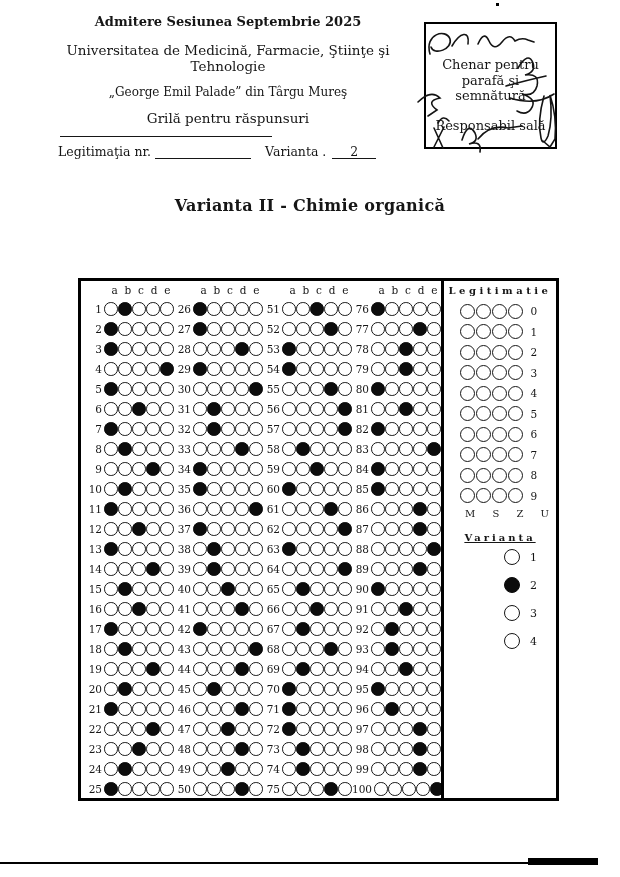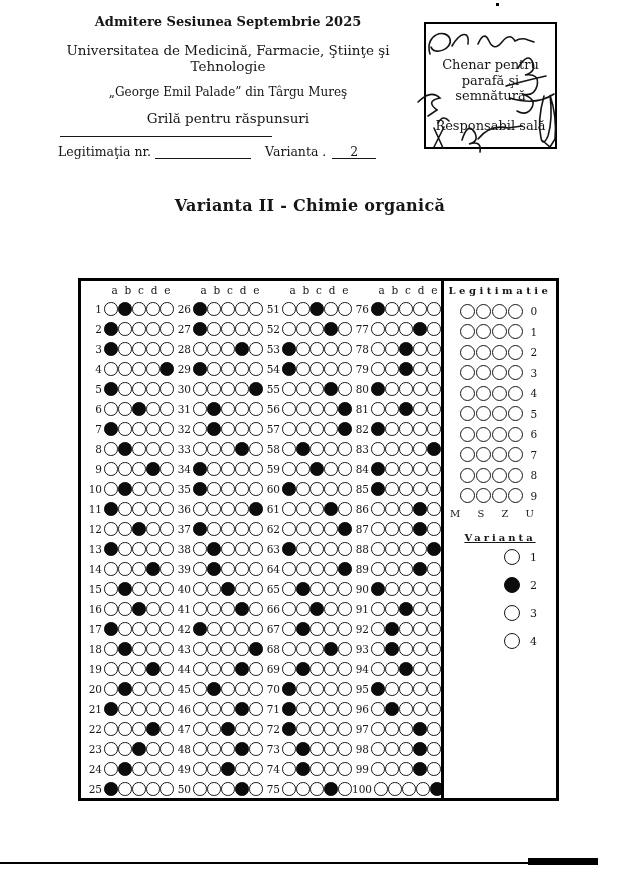--- a/index.html
+++ b/index.html
@@ -43,21 +43,21 @@
     box-sizing:border-box;background:#fff;margin-right:.5px;flex:none;}
   .bub.filled{background:#0c0c0c;border-color:#0c0c0c;}
   
   .legit-panel{width:118px;border-left:3px solid #000;box-sizing:border-box;padding-top:4px;}
   .legit-title{font-size:10px;font-weight:bold;letter-spacing:3.5px;text-align:center;
     height:16px;white-space:nowrap;}
   .legrow{display:flex;align-items:center;justify-content:center;height:20.5px;}
   .bub15{width:15px;height:15px;border:1.4px solid #161616;border-radius:50%;
     box-sizing:border-box;background:#fff;margin-right:1px;flex:none;}
   .legdigit{width:10px;margin-left:7px;font-size:10.5px;text-align:left;}
-  .mszu{text-align:left;letter-spacing:7px;font-size:10px;margin-top:2px;padding-left:6px;}
+  .mszu{text-align:right;letter-spacing:7px;font-size:10px;margin-top:2px;padding-left:6px;}
   .var-title{margin-top:13px;font-size:10px;font-weight:bold;letter-spacing:3px;
     text-align:center;white-space:nowrap;text-decoration:underline;}
   .varrow{display:flex;align-items:center;justify-content:flex-end;height:28px;padding-right:16px;}
   .bub16{width:16px;height:16px;border:1.5px solid #161616;border-radius:50%;
     box-sizing:border-box;background:#fff;flex:none;margin-right:10px;}
   .bub16.filled{background:#0c0c0c;border-color:#0c0c0c;}
   .varlabel{width:10px;font-size:11px;}
   
   .bottom-line{position:absolute;left:0;top:862px;width:598px;height:2px;background:#000;}
   .bottom-thick{position:absolute;left:528px;top:858px;width:70px;height:7px;background:#000;}

